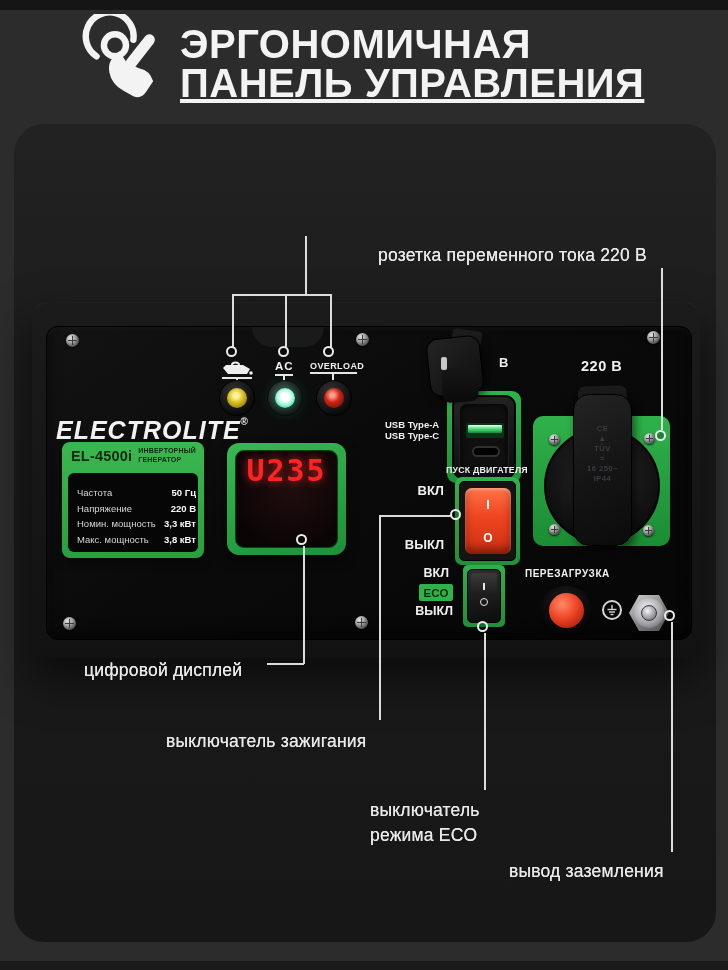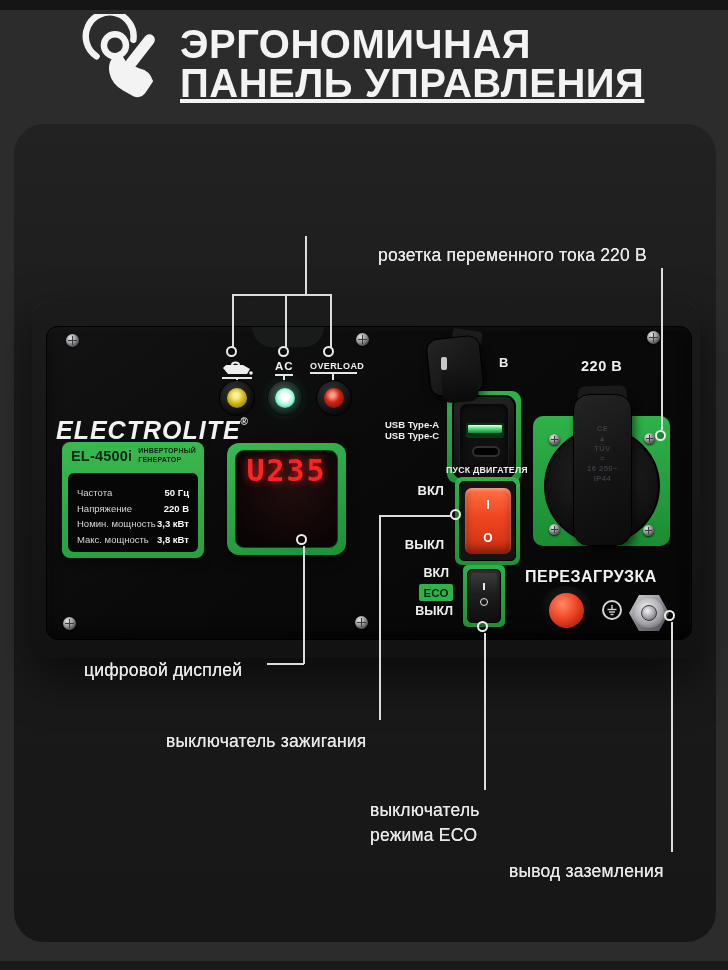--- a/index.html
+++ b/index.html
@@ -53,21 +53,21 @@
   
   .brand{position:absolute;left:56px;top:416px;color:#f2f2f2;font-weight:700;font-style:italic;
          font-size:25px;letter-spacing:1px;}
   .brand sup{font-size:10px;font-style:normal;vertical-align:14px;letter-spacing:0;}
   .spec-card{position:absolute;left:62px;top:442px;width:142px;height:116px;border-radius:8px;
              background:linear-gradient(180deg,#3bb750,#27a03e);box-shadow:0 4px 10px rgba(0,0,0,.5);}
   .spec-head{display:flex;justify-content:space-between;align-items:center;padding:5px 8px 0 9px;color:#082712;}
   .spec-model{font-weight:700;font-size:14.5px;letter-spacing:.2px;}
   .spec-sub{font-weight:700;font-size:7px;line-height:8.5px;letter-spacing:.2px;}
   .spec-box{position:absolute;left:6px;top:31px;width:130px;height:79px;border-radius:6px;
-            background:#060606;padding:12px 9px 0 9px;}
+            background:#060606;padding:12px 2px 0 9px;}
   .spec-row{display:flex;justify-content:space-between;font-size:9.5px;line-height:15.5px;color:#d6d6d6;}
   .spec-row b{color:#fafafa;}
 
   
   .disp-frame{position:absolute;left:227px;top:443px;width:119px;height:112px;border-radius:12px;
               background:linear-gradient(160deg,#39b852,#1d9038);box-shadow:0 5px 12px rgba(0,0,0,.5);}
   .disp-screen{position:absolute;left:8px;top:7px;width:103px;height:98px;border-radius:9px;
                background:radial-gradient(circle at 55% 35%,#220e0e,#0a0405 78%);
                border:1px solid #041;display:flex;align-items:flex-start;justify-content:center;}
   .disp-value{font-family:"DejaVu Sans Mono",monospace;font-weight:700;font-size:30px;color:#ff2322;
@@ -297,21 +297,21 @@
   <div class="sock-flap"></div>
   <div class="sock-marks">
     <div>CE</div>
     <div>▲</div>
     <div>TÜV</div>
     <div>≈</div>
     <div>16 250~</div>
     <div>IP44</div>
   </div>
 
-  <div class="pl" style="left:525px;top:568px;font-size:16px;letter-spacing:.5px;">ПЕРЕЗАГРУЗКА</div>
+  <div class="pl" style="left:525px;top:568px;font-size:10px;letter-spacing:.5px;">ПЕРЕЗАГРУЗКА</div>
   <div class="reset-bezel">
     <div class="reset-dome"></div>
   </div>
   <div class="gnd-symbol">
     <svg width="12" height="12" viewBox="0 0 12 12">
       <g stroke="#d5d5d5" stroke-width="1.4">
         <line x1="6" y1="1" x2="6" y2="5"></line>
           <line x1="1.5" y1="5.5" x2="10.5" y2="5.5"></line>
         <line x1="3" y1="8" x2="9" y2="8"></line>
           <line x1="4.5" y1="10.5" x2="7.5" y2="10.5"></line>

